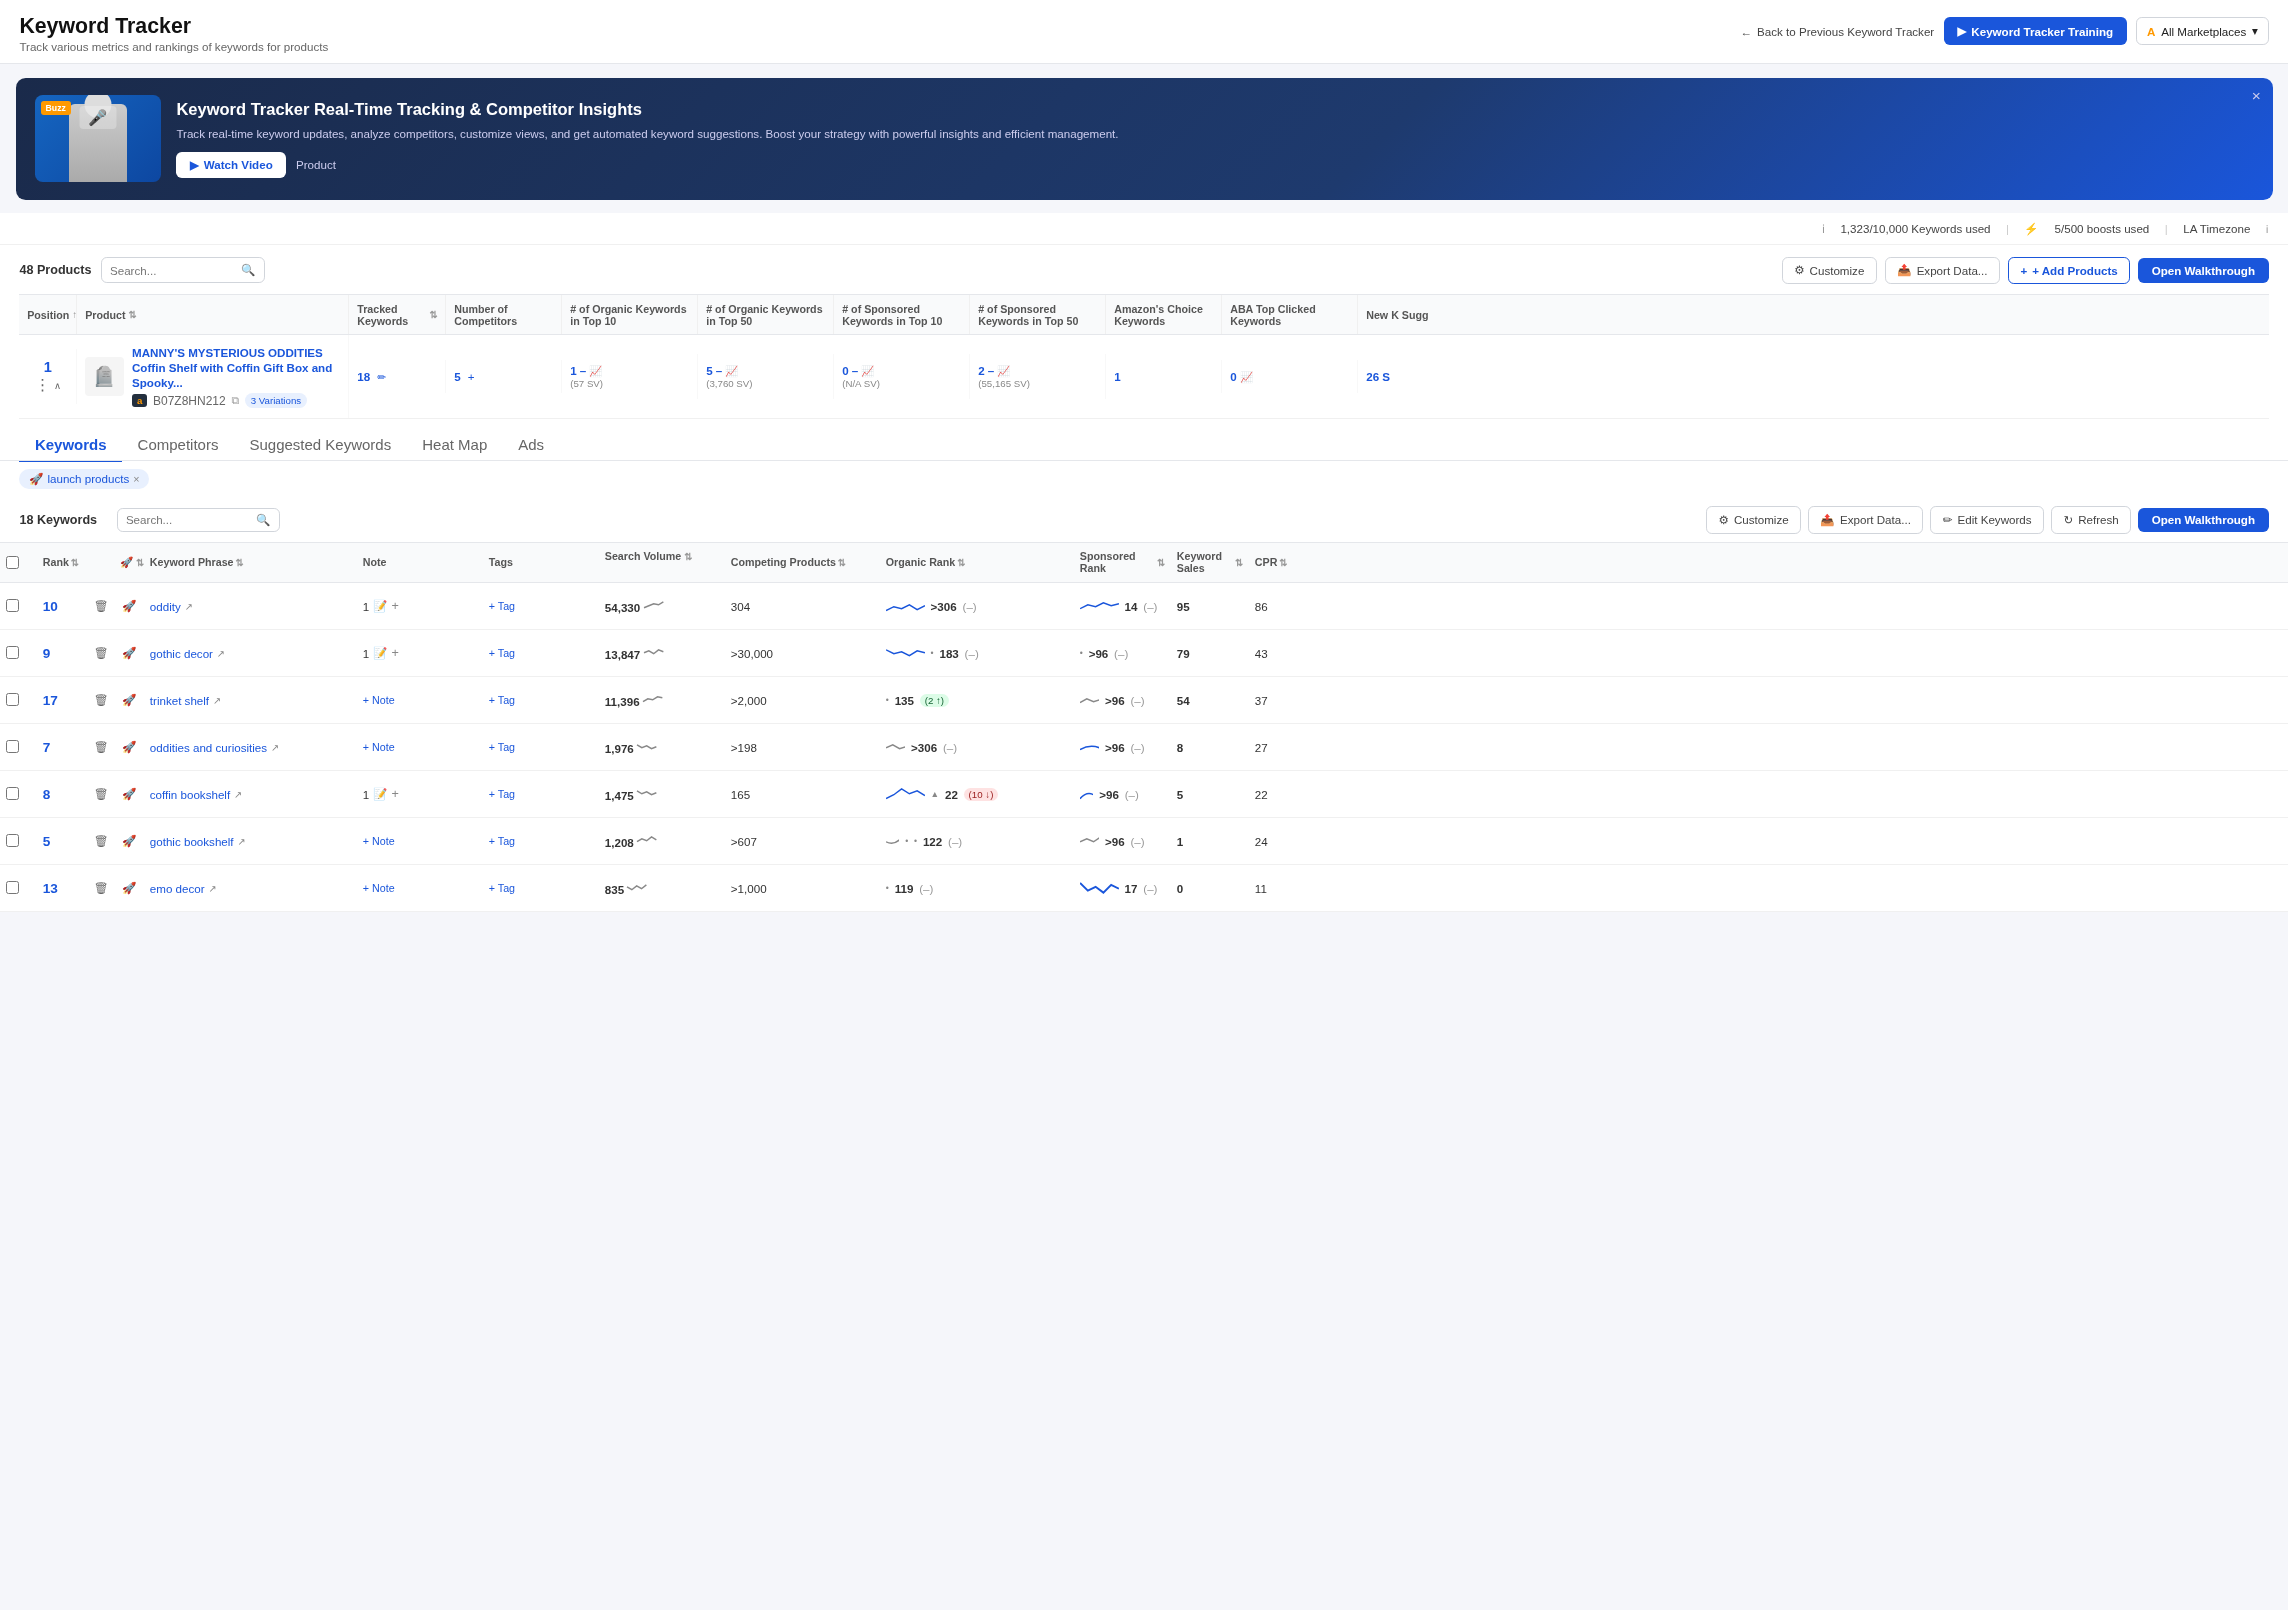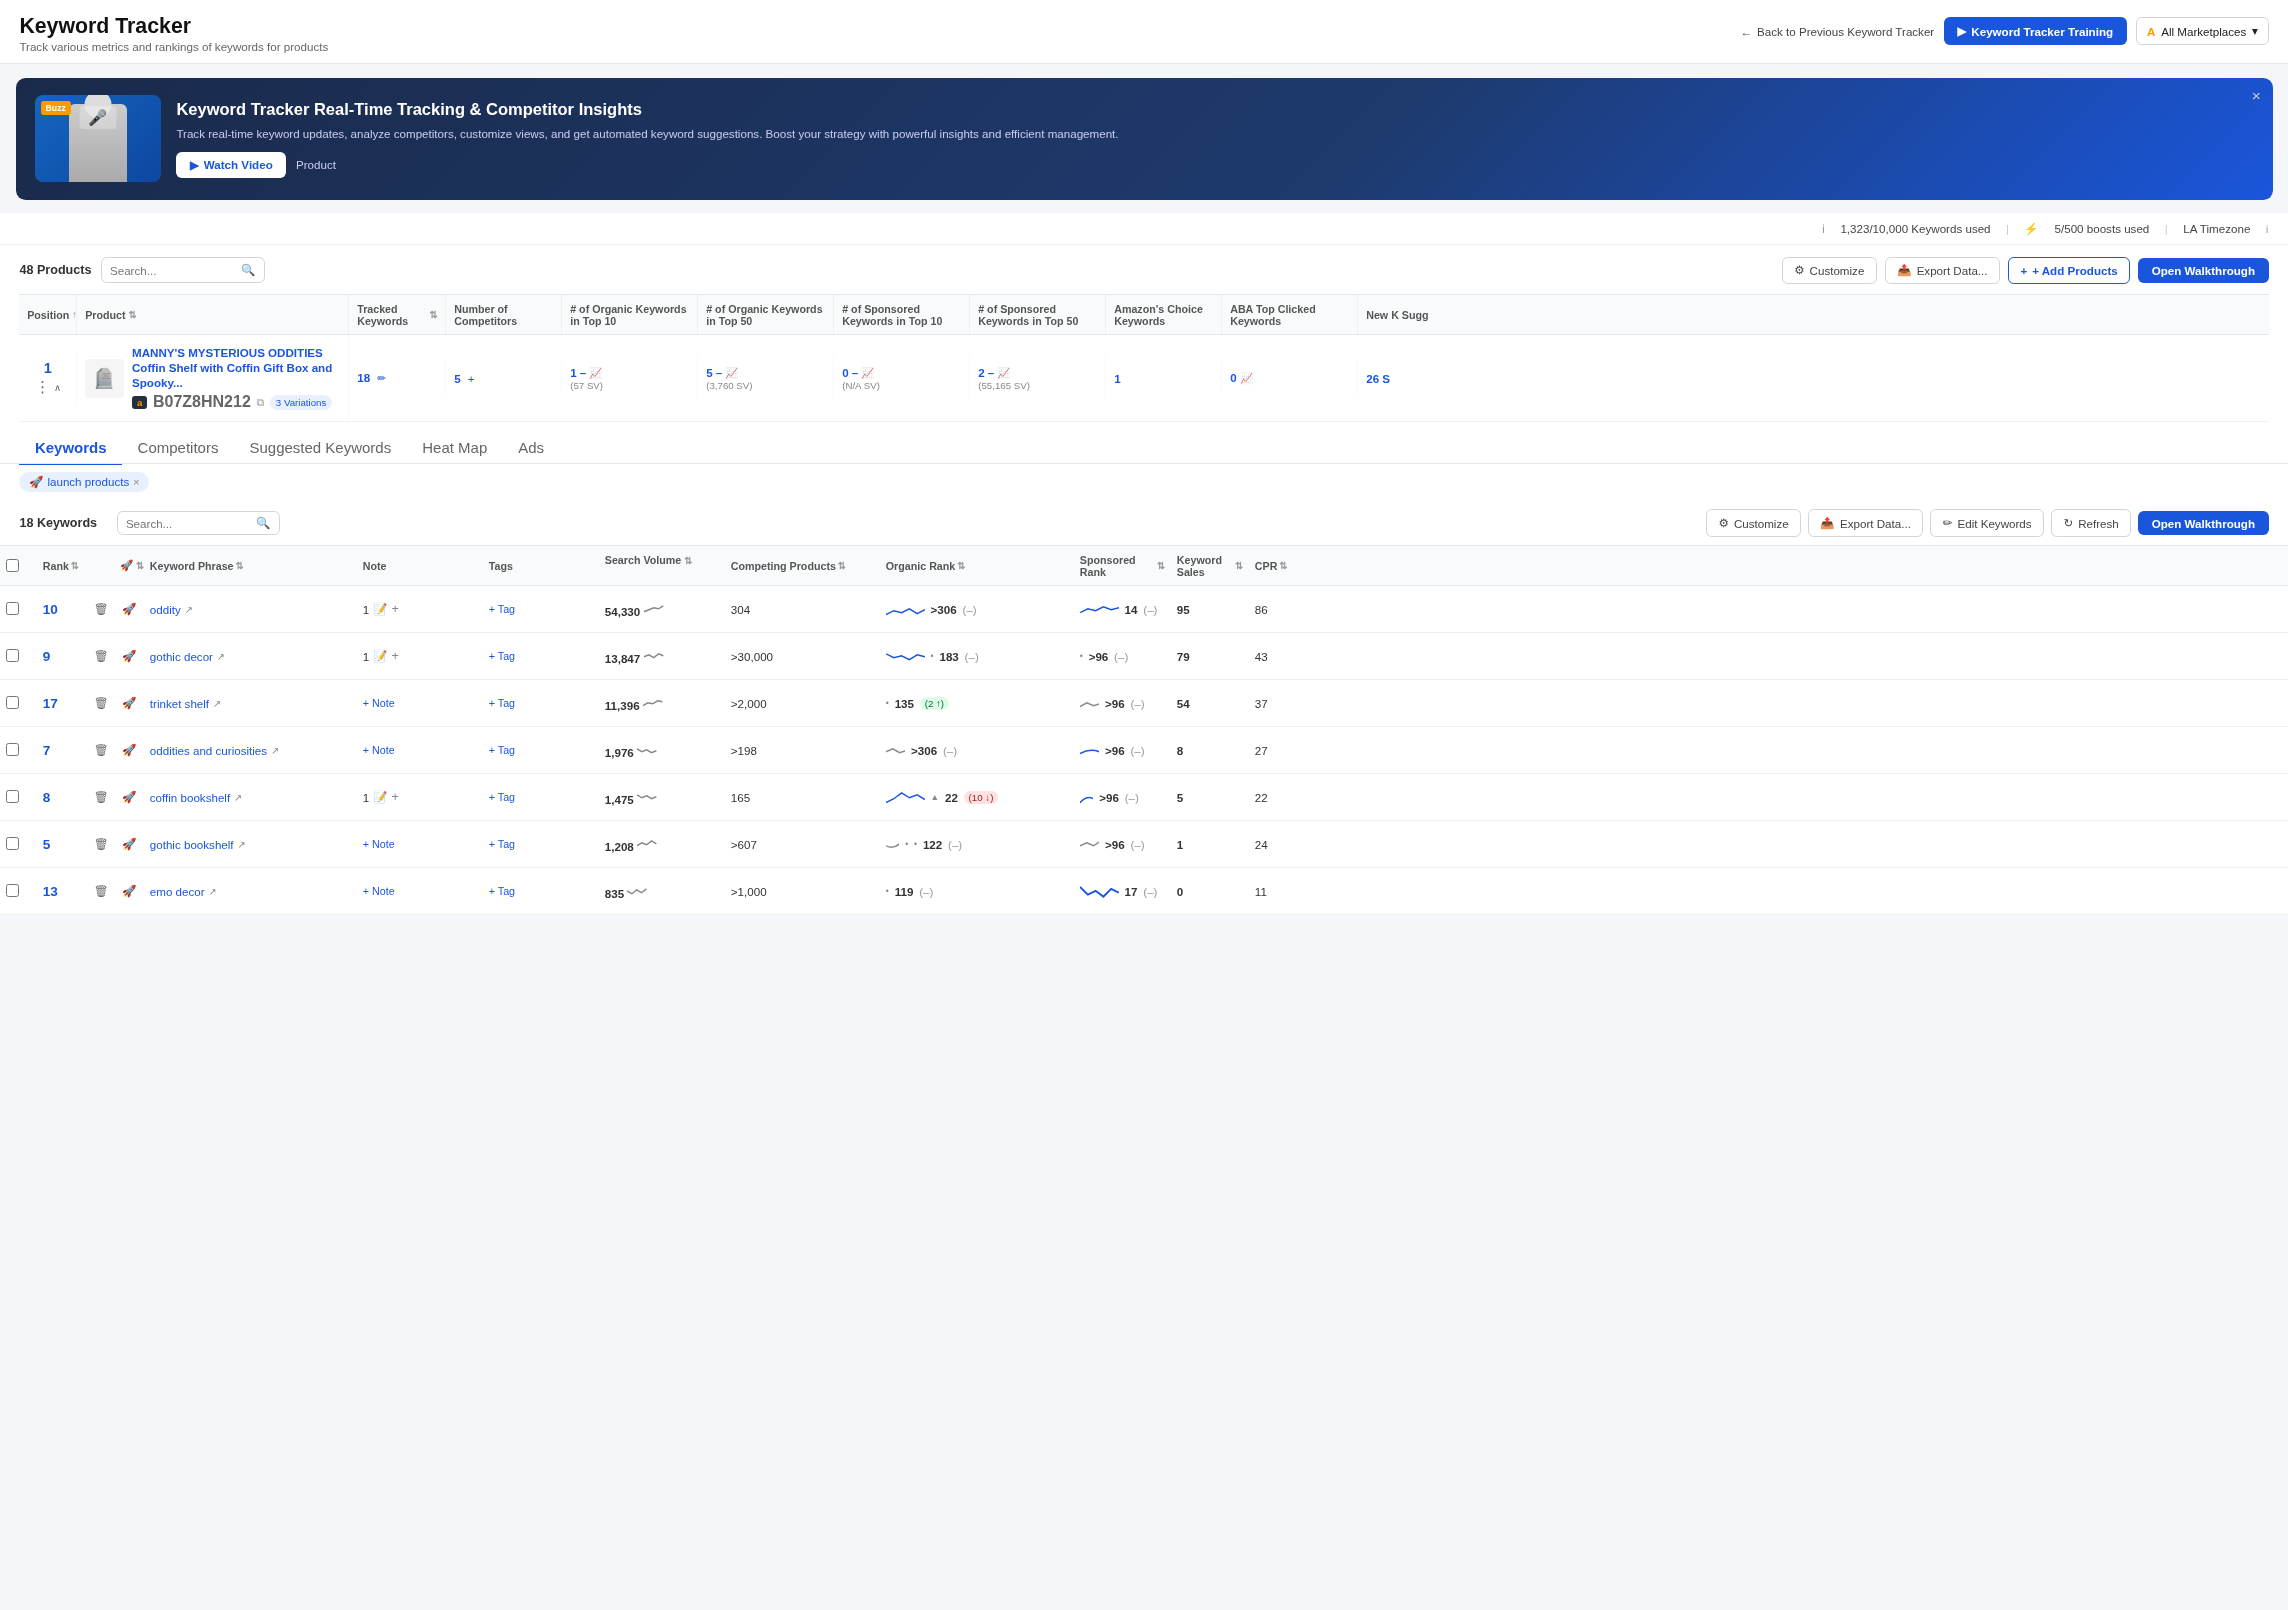--- a/index.html
+++ b/index.html
@@ -53,21 +53,21 @@
     
     .product-row { display: grid; grid-template-columns: 58px 272px 97px 116px 136px 136px 136px 136px 116px 136px 78px; border-bottom: 1px solid #f0f0f0; background: #fff; align-items: center; }
     .td { padding: 9.7px 7.8px; font-size: 11.6px; color: #333; border-right: 1px solid #f8f8f8; }
     .td:last-child { border-right: none; }
     .position-num { font-size: 14.6px; font-weight: 700; color: #1a56db; }
     .product-info { display: flex; align-items: center; gap: 7.8px; }
     .product-img { width: 39px; height: 39px; background: #f5f5f5; border-radius: 3.9px; display: flex; align-items: center; justify-content: center; font-size: 19.4px; flex-shrink: 0; }
     .product-details { flex: 1; }
     .product-name { font-size: 11.6px; font-weight: 600; color: #1a56db; line-height: 1.3; }
     .product-meta { display: flex; align-items: center; gap: 5.8px; margin-top: 2.9px; }
-    .asin { font-size: 16px; color: #666; font-weight: bold; }
+    .asin { font-size: 12px; color: #666; }
     .badge-amazon { background: #232f3e; color: #ff9900; font-size: 9.7px; padding: 1px 4.9px; border-radius: 2.9px; font-weight: 700; }
     .badge-variations { background: #e8f0fe; color: #1a56db; font-size: 9.7px; padding: 1.9px 5.8px; border-radius: 9.7px; }
     .metric-val { font-weight: 700; color: #1a56db; }
     .metric-sub { font-size: 9.7px; color: #888; }
     
     
     .tabs { display: flex; align-items: center; gap: 0; border-bottom: 1.9px solid #e5e7eb; padding-top: 9.7px; }
     .tab { padding: 7.8px 15.5px; font-size: 15px; color: #666; cursor: pointer; border-bottom: 1.9px solid transparent; margin-bottom: -1.9px; }
     .tab.active { color: #1a56db; font-weight: 600; border-bottom-color: #1a56db; }
     

